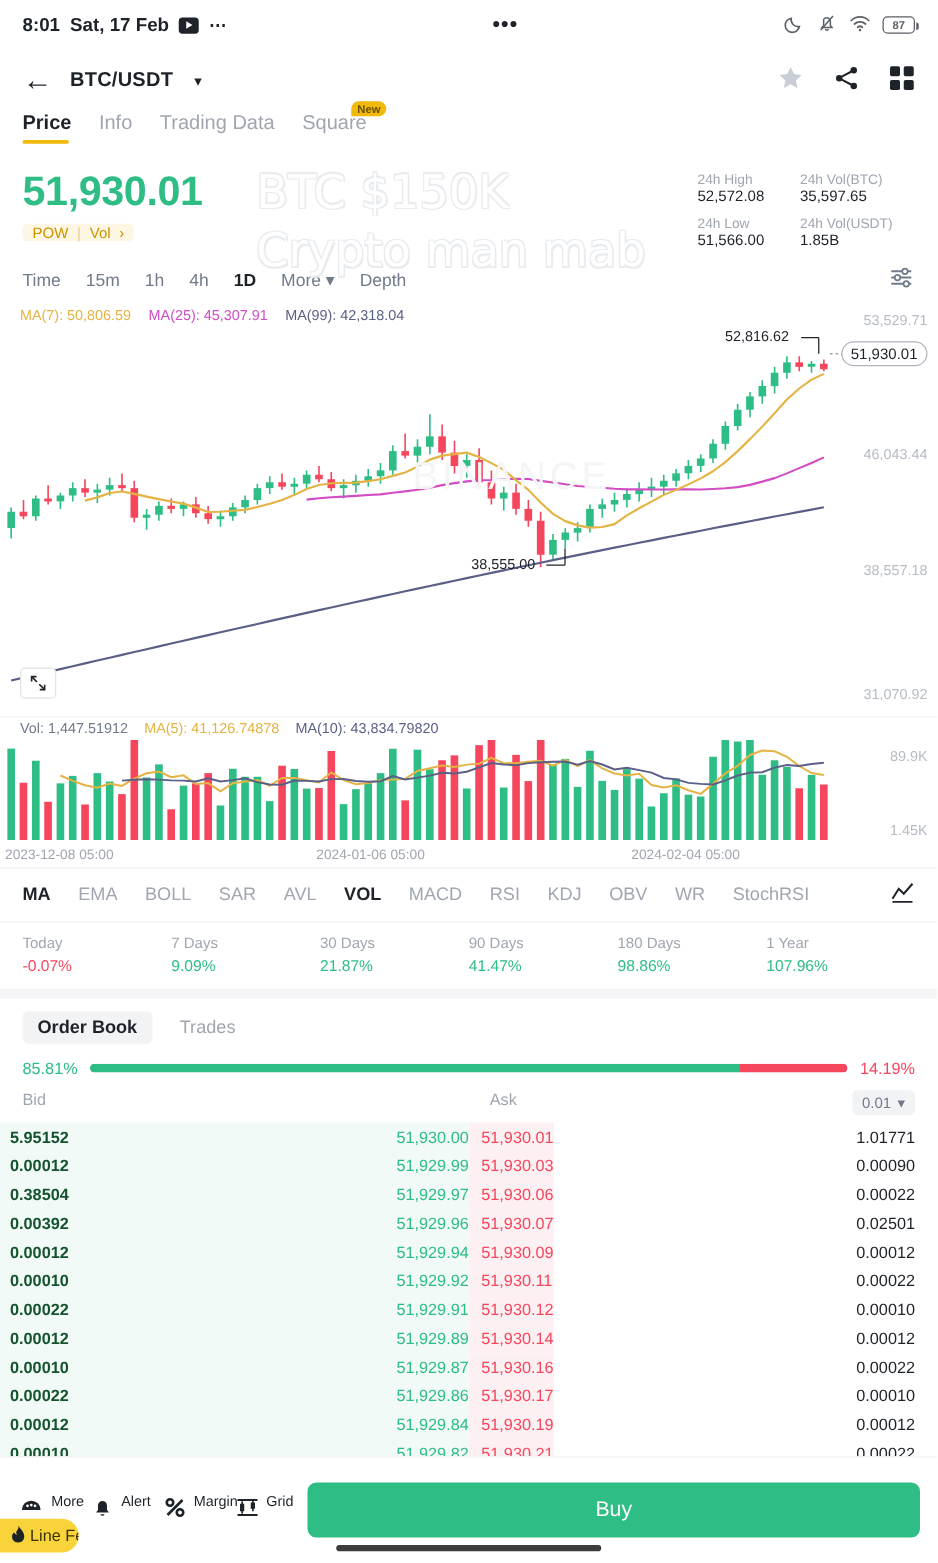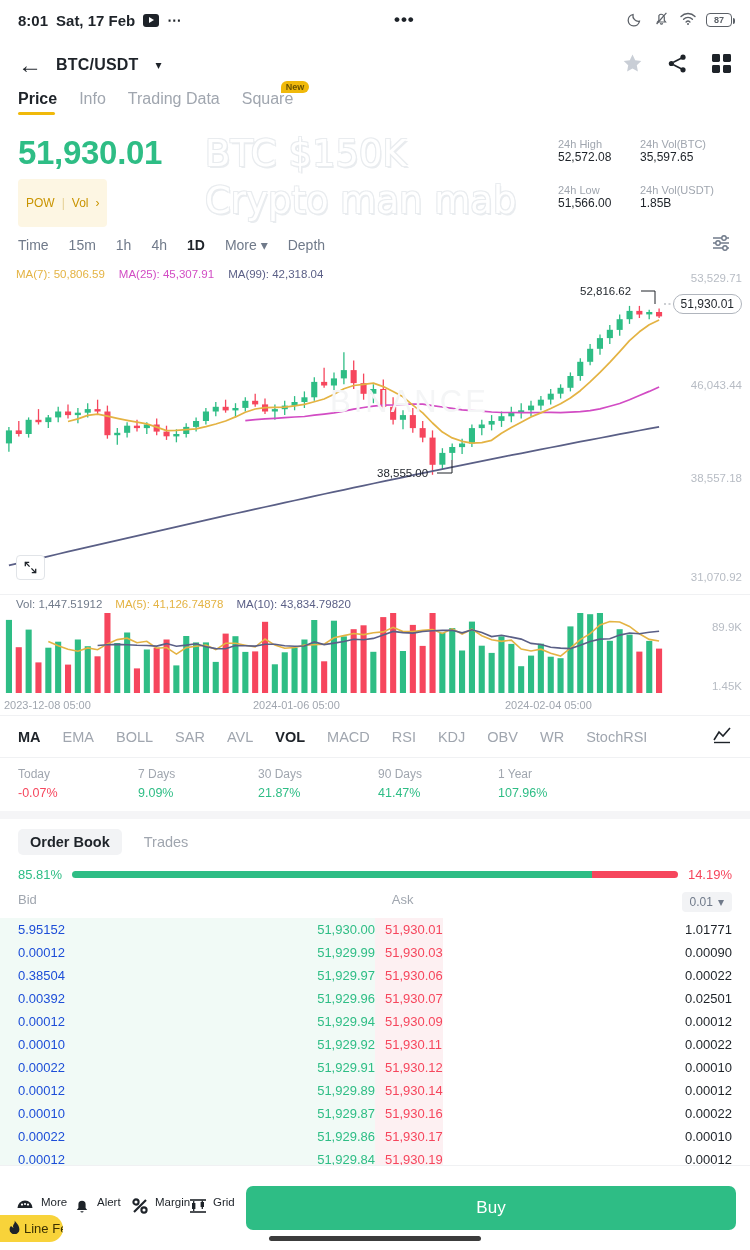--- a/index.html
+++ b/index.html
@@ -67,21 +67,21 @@
 
   
   .pricewrap { position: relative; padding: 8px 18px 0 18px; display: flex; }
   .price-left { width: 330px; }
   .big-price { font-size: 33px; font-weight: bold; color: #2ebd85; letter-spacing: -.3px; }
   .sub-row { display: flex; align-items: center; gap: 9px; margin-top: 6px; font-size: 13px; font-weight: bold; }
   .usd { color: #1e2329; }
   .chg-neg { color: #f6465d; }
   .tagrow {
     display: inline-flex; align-items: center; gap: 7px; margin-top: 7px;
-    background: #fdf6e3; border-radius: 4px; padding: 17px 8px; font-size: 12px; color: #c99400;
+    background: #fdf6e3; border-radius: 4px; padding: 0 8px; font-size: 12px; color: #c99400;
   }
   .tag-sep { color: #e4cf94; }
   .stats { margin-left: auto; display: grid; grid-template-columns: 74px 92px; gap: 2px 8px; padding-top: 4px; }
   .stat-k { font-size: 11px; color: #a0a6af; }
   .stat-v { font-size: 12px; color: #1e2329; margin-bottom: 7px; }
 
   .watermark {
     position: absolute; left: 205px; top: 4px; pointer-events: none;
     font-size: 37px; color: #ffffff; line-height: 1.28;
     text-shadow: 1.5px 1.5px 0 #e9ecef, -1px -1px 0 #e9ecef, 1px -1px 0 #e9ecef, -1px 1px 0 #e9ecef;
@@ -150,21 +150,21 @@
   .bar { flex: 1; height: 7px; border-radius: 4px; display: flex; overflow: hidden; }
   .bar-g { background: #2ebd85; }
   .bar-r { background: #f6465d; }
   .obhead { display: flex; align-items: flex-start; padding: 2px 18px 6px 18px; font-size: 13px; color: #a0a6af; }
   .obhead .ask { margin-left: 355px; }
   .step {
     margin-left: auto; background: #f2f3f5; border-radius: 4px; padding: 3px 8px;
     font-size: 12px; color: #707a8a; display: flex; align-items: center; gap: 5px;
   }
   .obrow { display: flex; align-items: center; height: 23px; font-size: 13px; position: relative; }
-  .ob-bidqty { width: 188px; padding-left: 18px; color: #1d4ed8; }
+  .ob-bidqty { width: 188px; padding-left: 8px; color: #14532d; font-weight: bold; }
   .ob-bidpx { width: 187px; text-align: right; color: #2ebd85; }
   .ob-askpx { width: 138px; padding-left: 10px; color: #f6465d; }
   .ob-askqty { flex: 1; text-align: right; padding-right: 18px; color: #1e2329; }
   .bidfill { position: absolute; left: 0; top: 0; bottom: 0; width: 375px; background: #f1faf6; z-index: -1; }
   .askfill { position: absolute; left: 375px; top: 0; bottom: 0; width: 68px; background: #fdf0f2; z-index: -1; }
   .oblist { position: relative; }
 
   .linefee {
     position: absolute; left: 0; bottom: 8px; background: #f8d33a; color: #3b3000;
     border-radius: 0 16px 16px 0; padding: 5px 10px 5px 8px; font-size: 13px;
@@ -625,20 +625,24 @@
   </div>
   <div class="perf-cell">
     <div class="perf-k">30 Days</div>
     <div class="perf-v up">21.87%</div>
   </div>
   <div class="perf-cell">
     <div class="perf-k">90 Days</div>
     <div class="perf-v up">41.47%</div>
   </div>
   <div class="perf-cell">
+    <div class="perf-k">180 Days</div>
+    <div class="perf-v up">98.86%</div>
+  </div>
+  <div class="perf-cell">
     <div class="perf-k">1 Year</div>
     <div class="perf-v up">107.96%</div>
   </div>
 </div>
 
 <div class="obtabs">
   <span class="obtab active">Order Book</span>
   <span class="obtab">Trades</span>
 </div>
 

